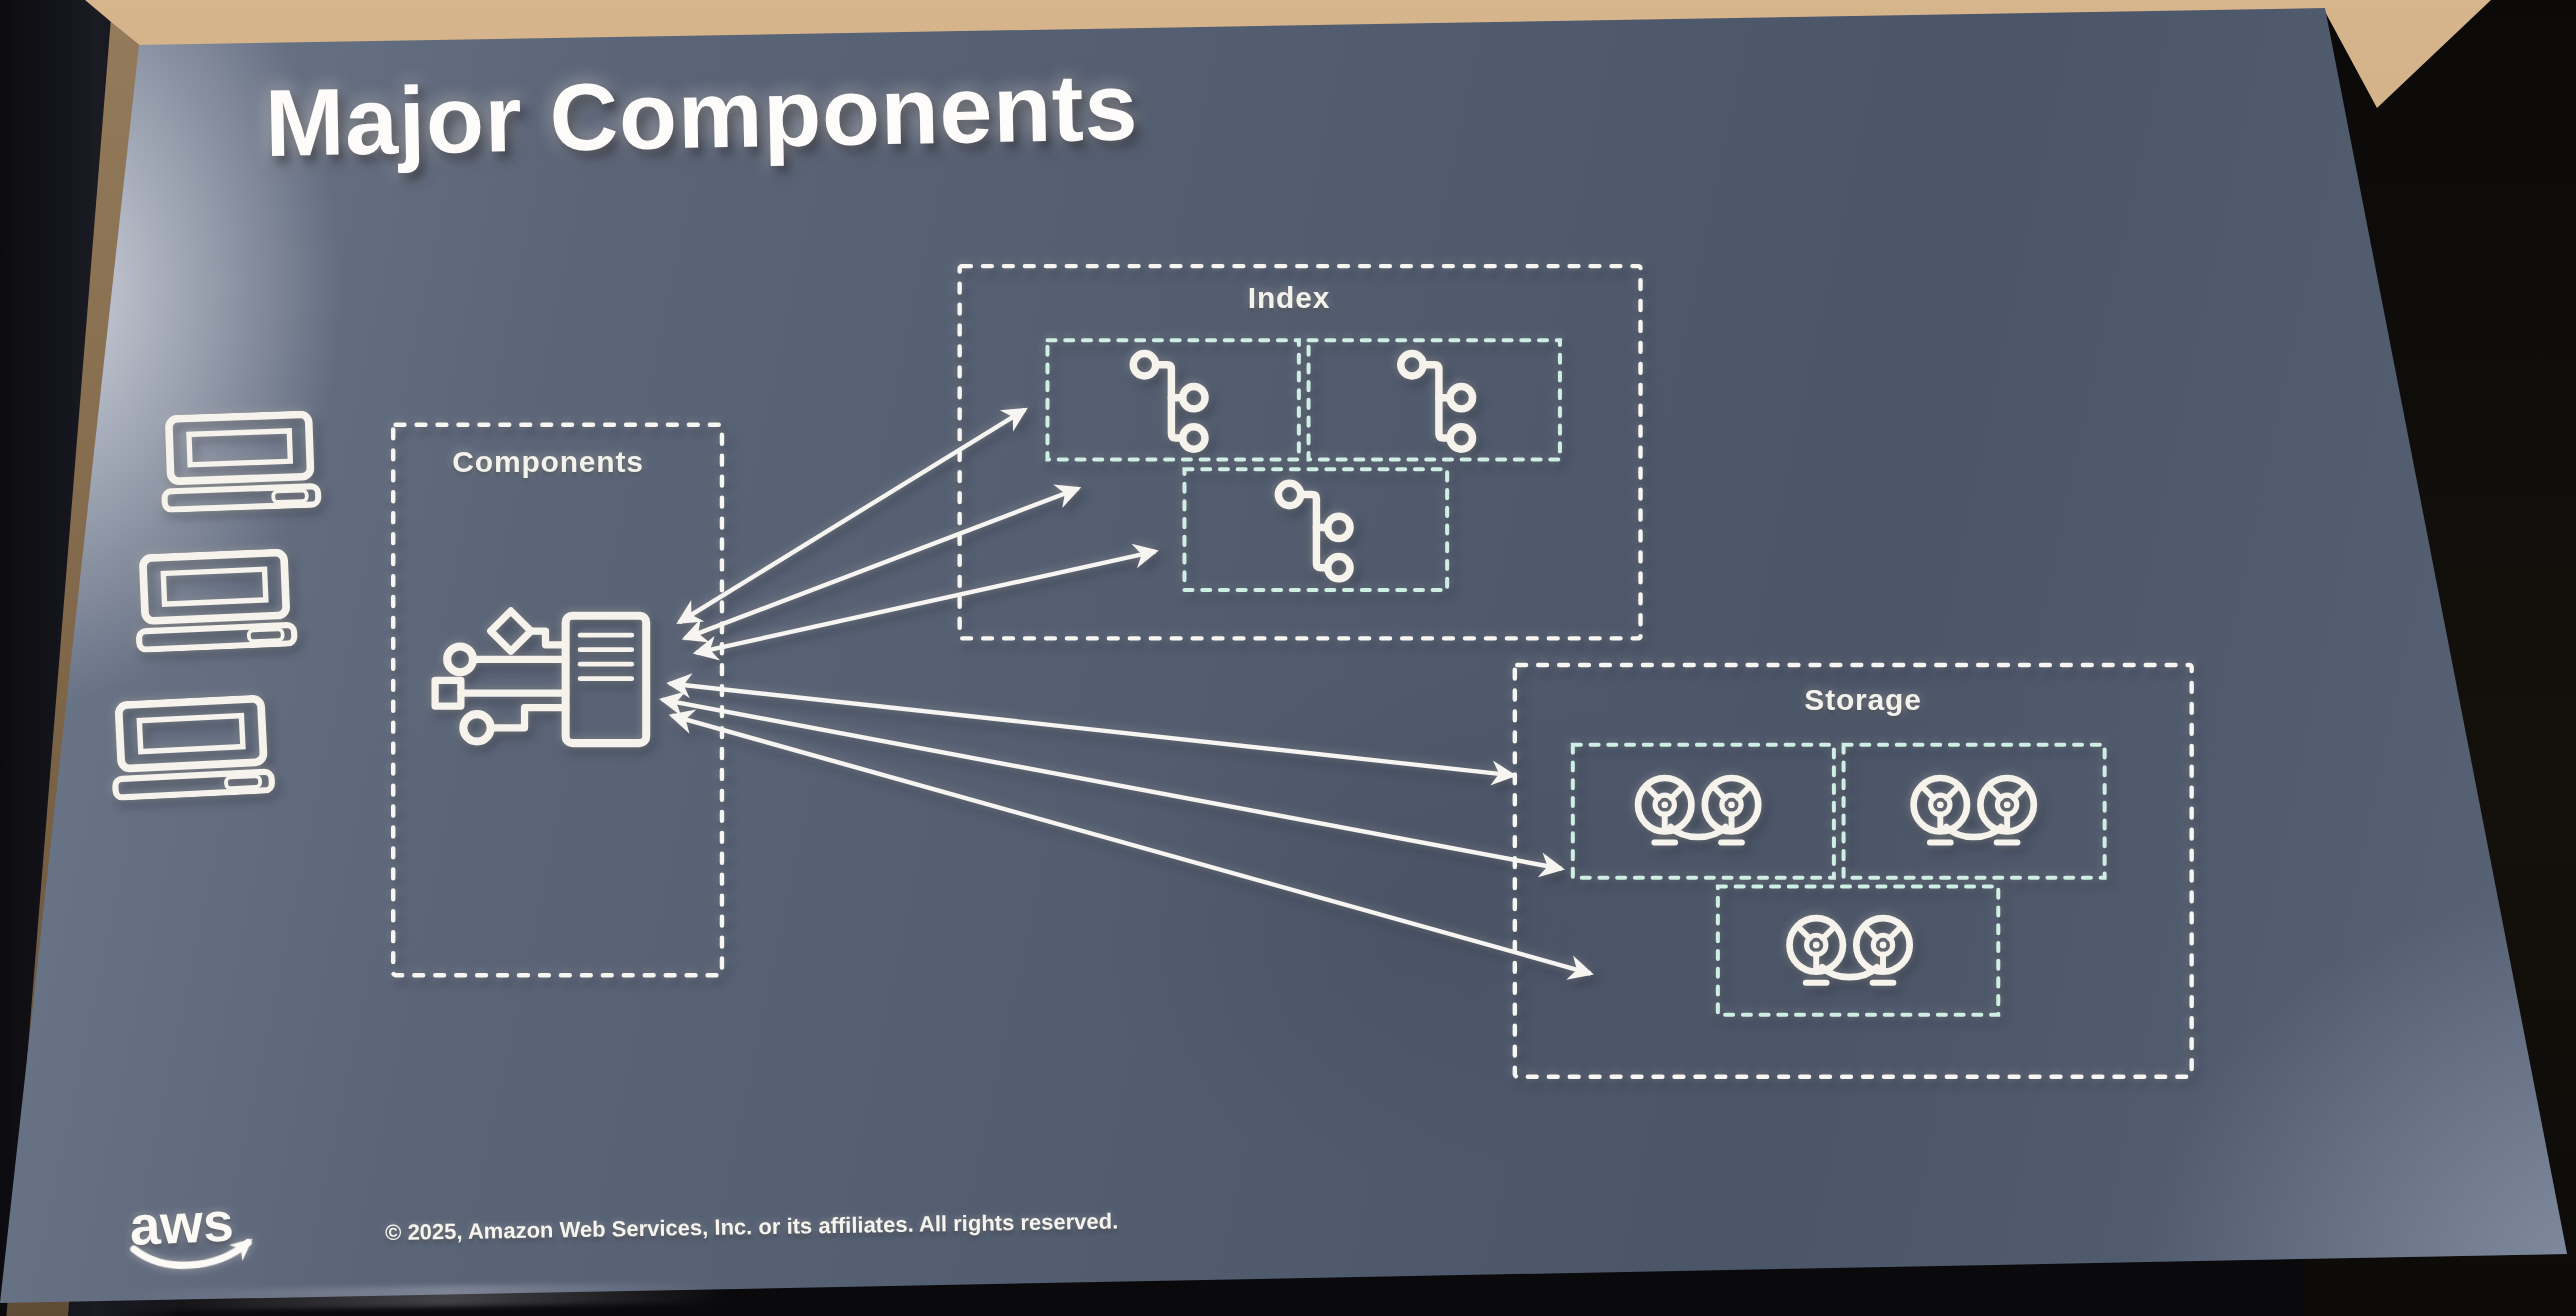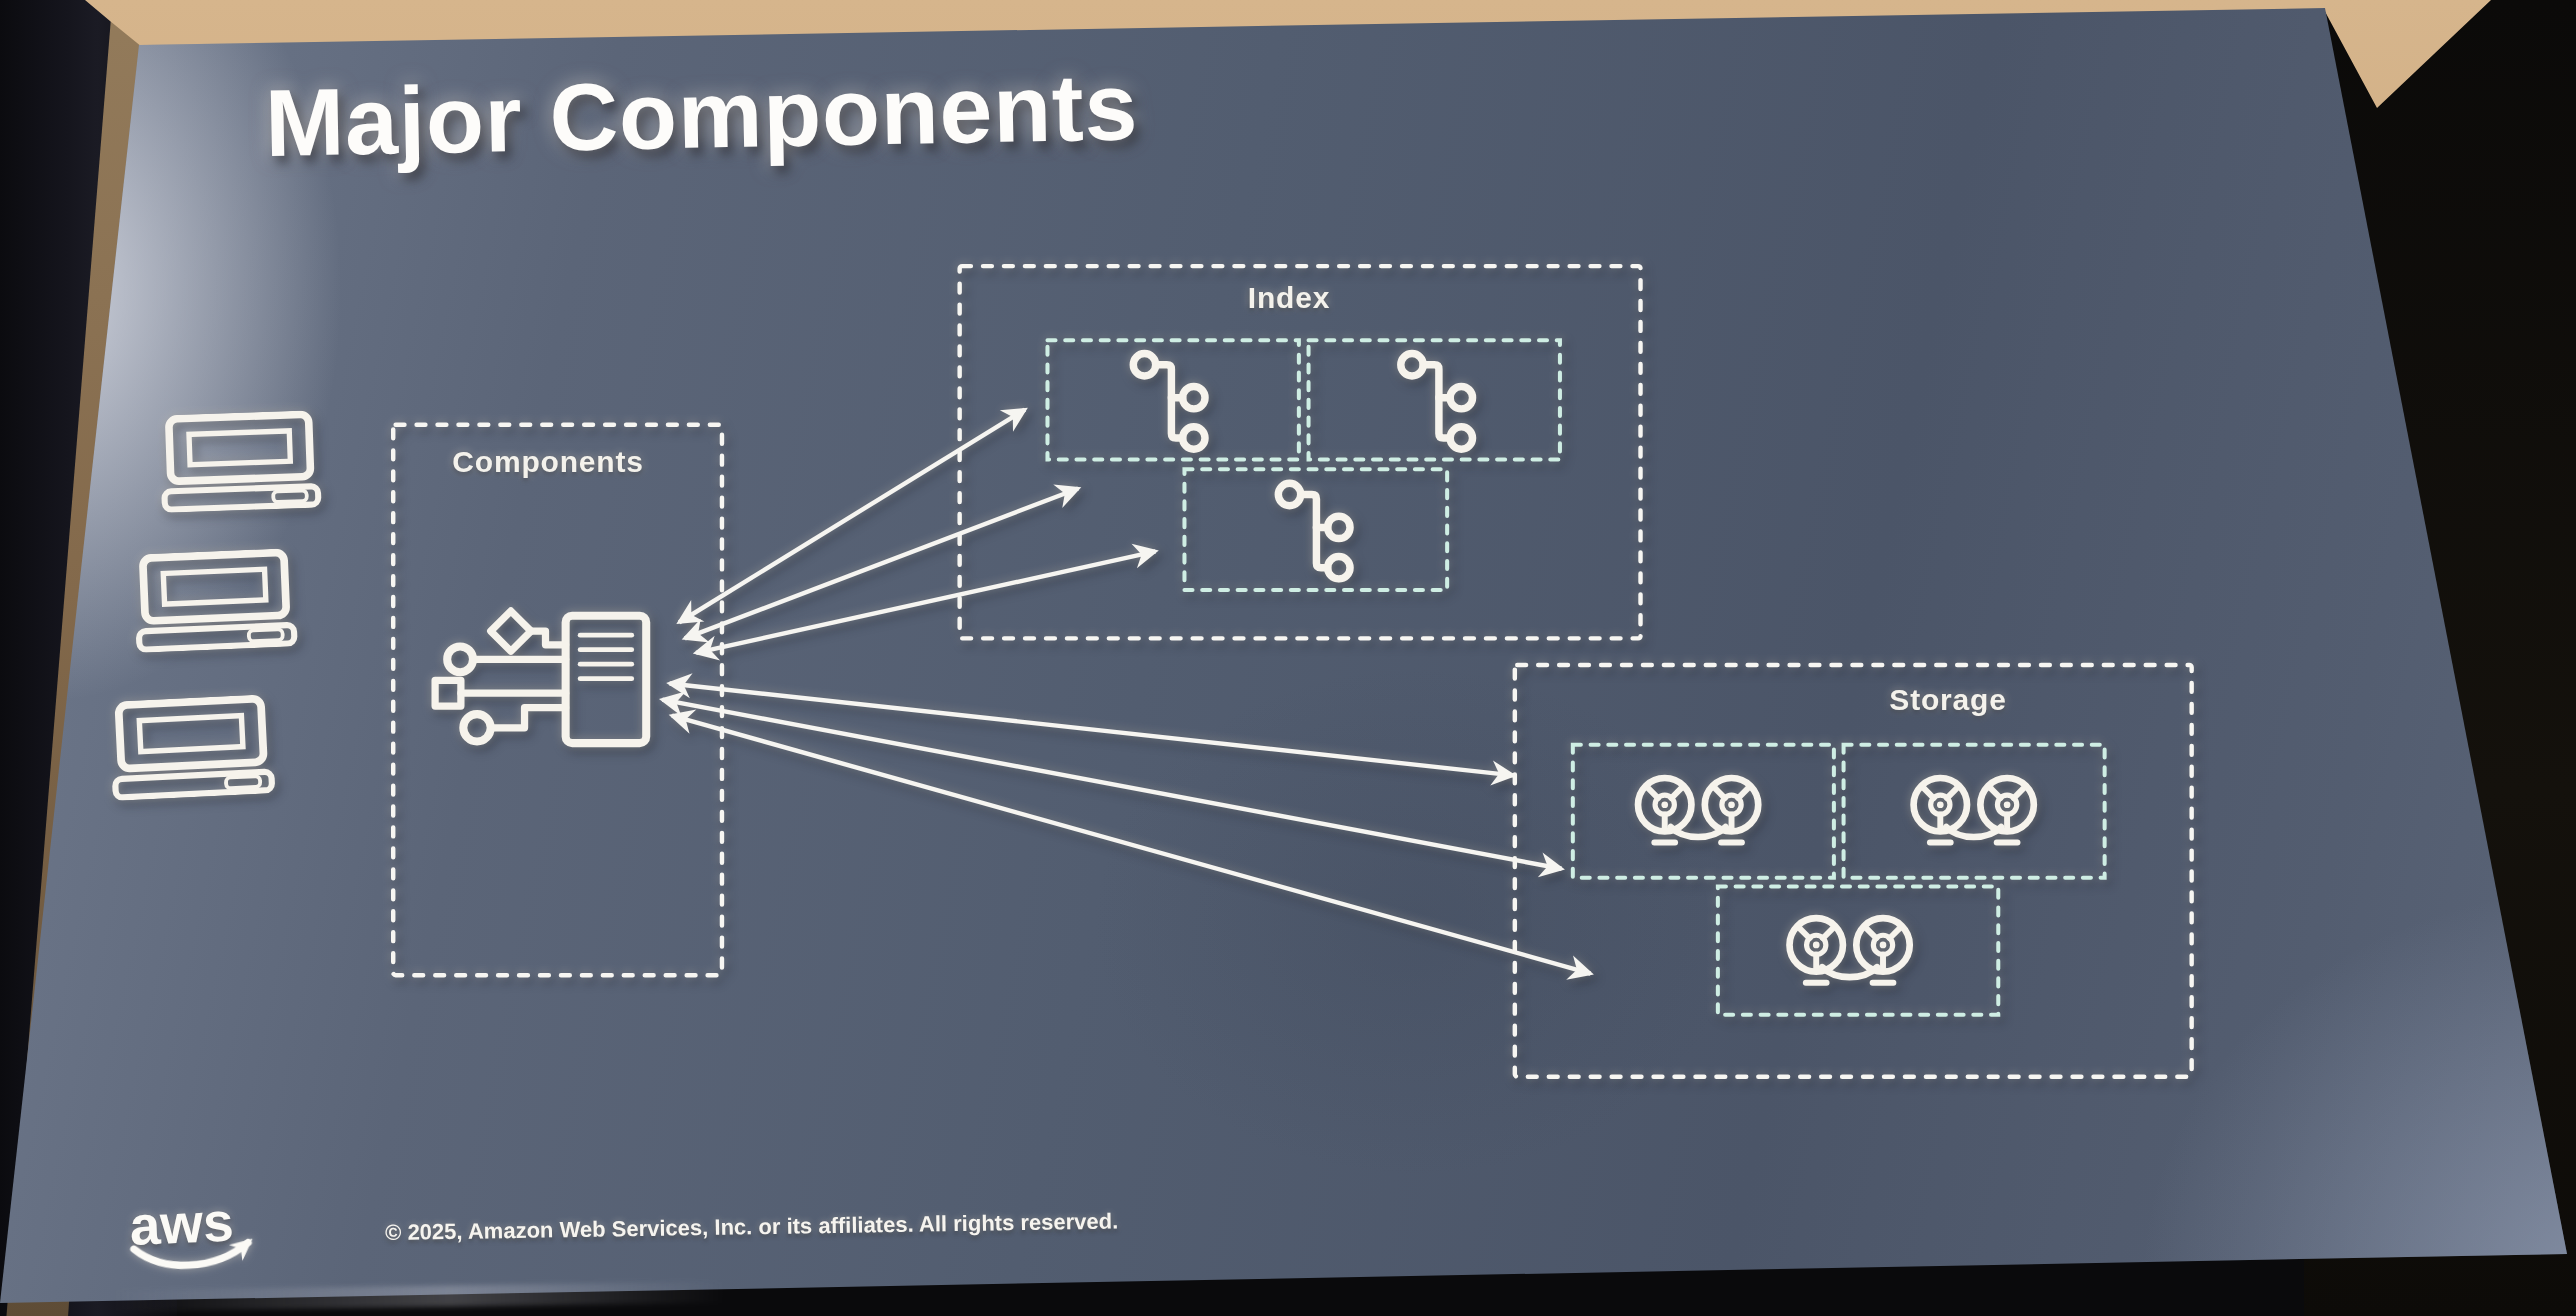--- a/index.html
+++ b/index.html
@@ -56,21 +56,21 @@
     transform:rotate(-1.1deg); transform-origin:left top; white-space:nowrap;
     text-shadow:0 0 19.3px rgba(255,248,235,0.5), 4.8px 6.4px 11.3px rgba(15,18,28,0.8);
   }
   .box-label {
     position:absolute; transform:translateX(-50%);
     font-size:30px; font-weight:700; letter-spacing:0.8px; color:#f4f2ec; white-space:nowrap;
     text-shadow:0 0 8px rgba(255,245,225,0.45), 0 2.4px 4.8px rgba(10,12,20,0.55);
   }
   .lbl-webserver { left:548px; top:445px; }
   .lbl-index    { left:1289px; top:281px; }
-  .lbl-storage  { left:1948px; top:683px;text-align:center; }
+  .lbl-storage  { left:1863px; top:683px;text-align:center; }
   .footer-copyright {
     position:absolute; left:385px; top:1220px;
     font-size:22px; font-weight:700; color:#f6f4ef; white-space:nowrap;
     transform:rotate(-0.9deg); transform-origin:left top;
     text-shadow:0 0 6.4px rgba(255,245,225,0.4), 0 2.4px 4px rgba(10,12,20,0.55);
   }
   .aws-logo {
     position:absolute; left:127px; top:1196px; width:145px; height:81px;
     transform:rotate(-2.5deg); color:#fbfaf6;
     text-shadow:0 0 8px rgba(255,245,225,0.4), 0 2.4px 4.8px rgba(10,12,20,0.5);

